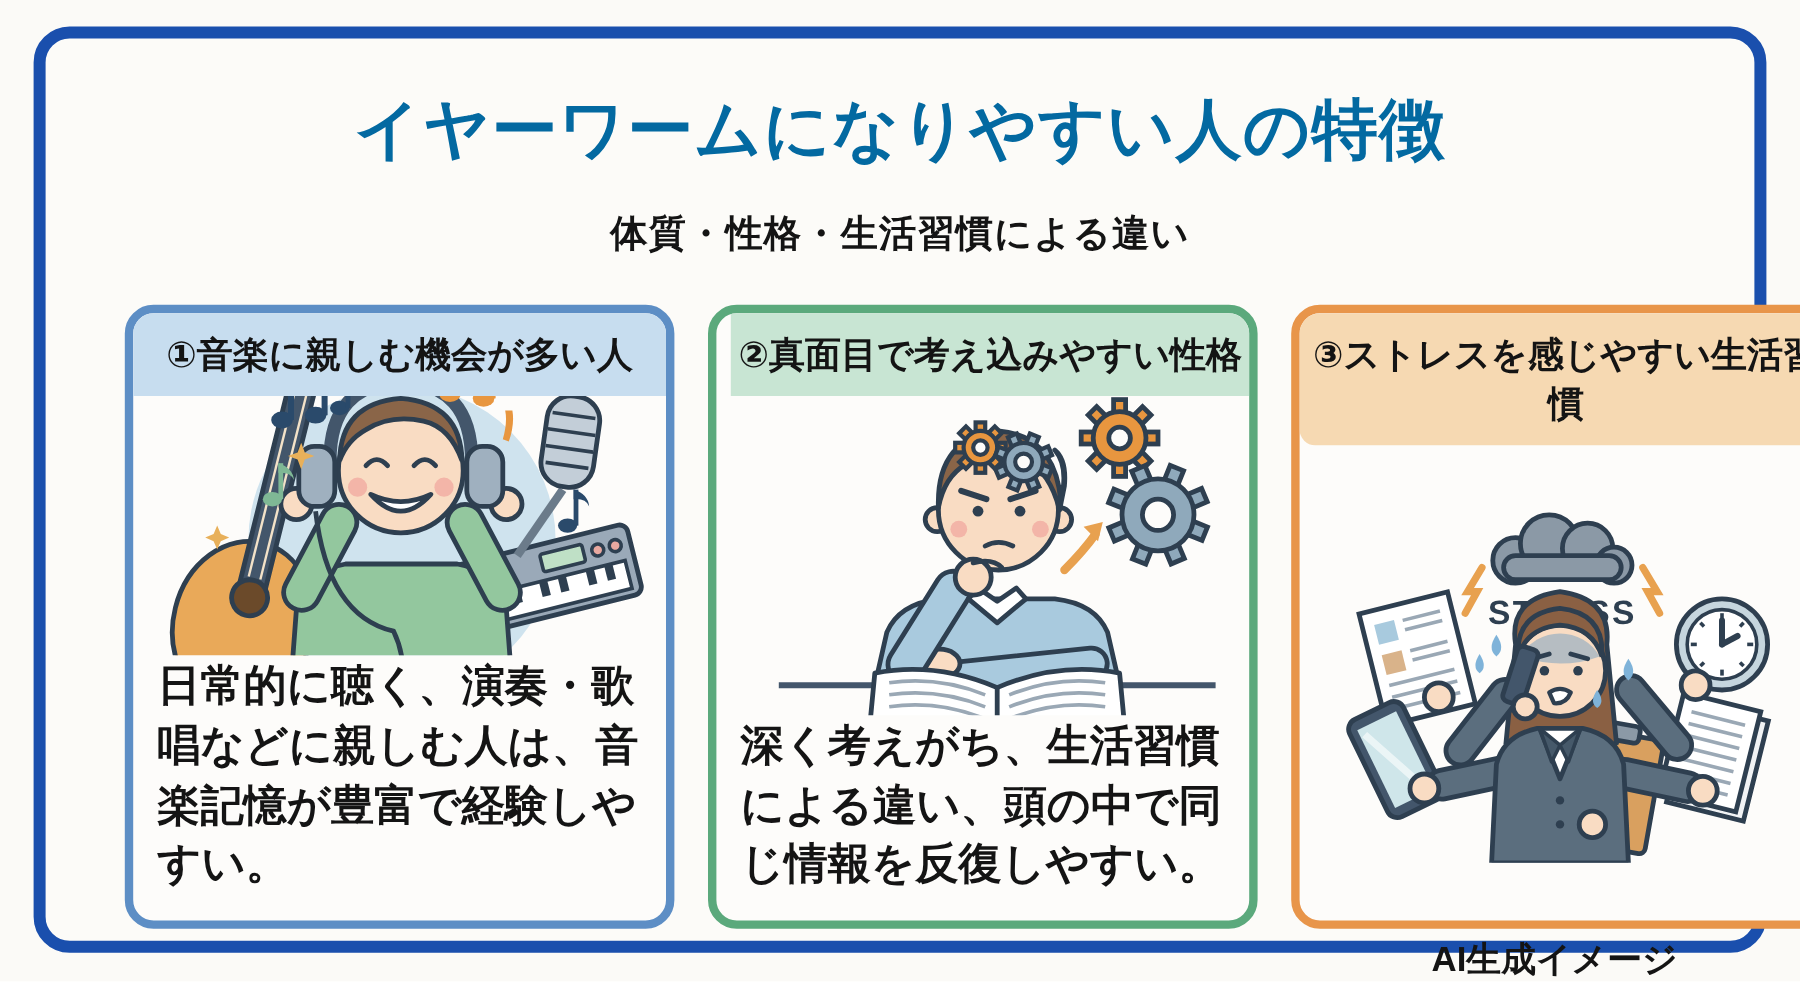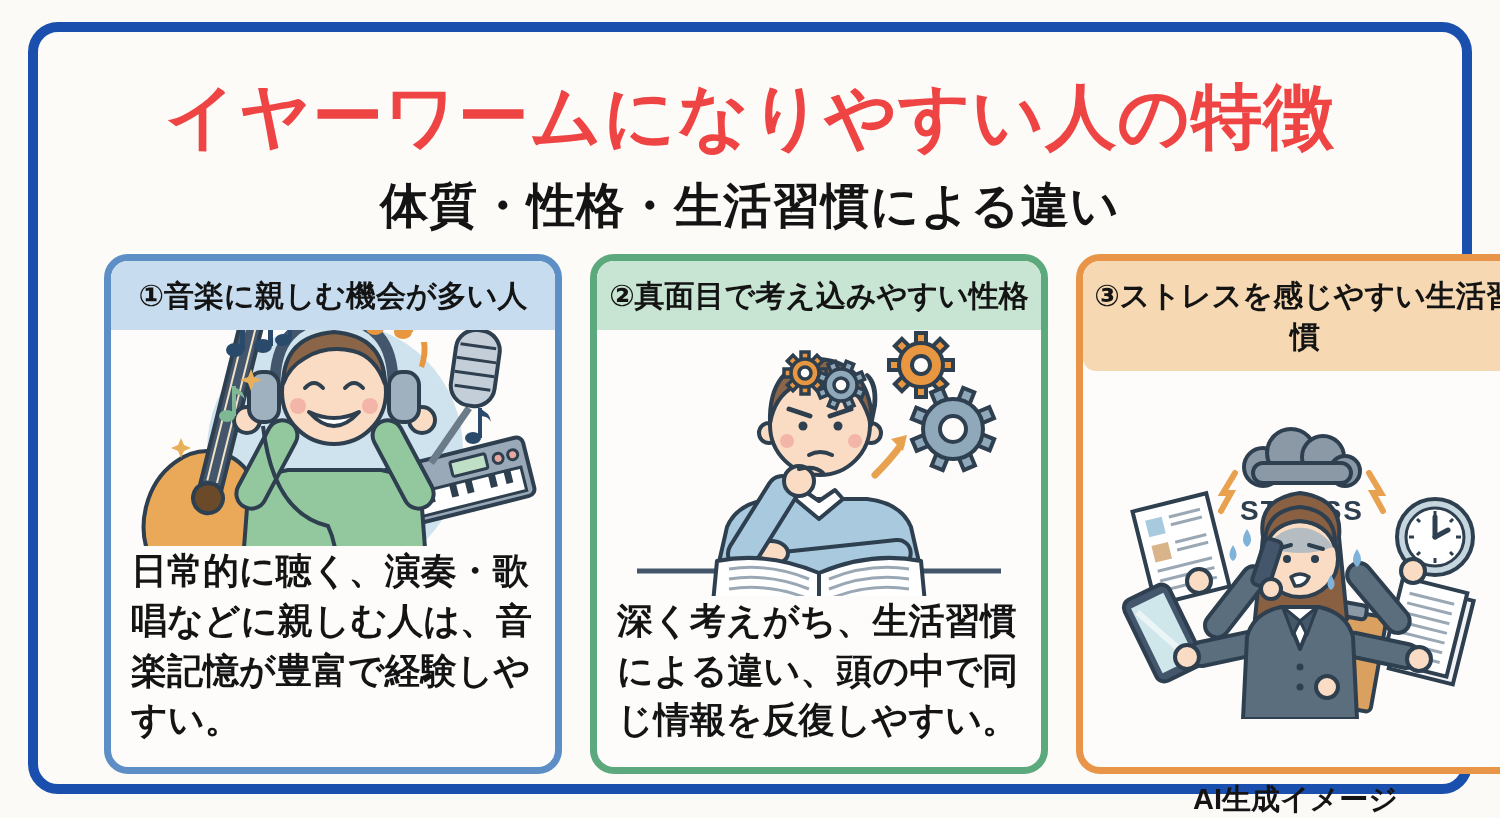--- a/index.html
+++ b/index.html
@@ -7,36 +7,36 @@
     position:relative;width:1500px;height:818px;overflow:hidden;
     background:#fbfaf7;
     font-family:"Liberation Sans","DejaVu Sans",sans-serif;
   }
   #frame{
     position:absolute;left:28px;top:22px;width:1424px;height:752px;
     border:10px solid #1a4fad;border-radius:30px;background:#fcfbf8;
   }
   .title{
     position:absolute;left:0;right:0;top:48px;text-align:center;
-    font-size:71px;font-weight:900;color:#ef4444;letter-spacing:1px;line-height:1.05;
+    font-size:55px;font-weight:900;color:#0369a1;letter-spacing:1px;line-height:1.05;
   }
   .subtitle{
     position:absolute;left:0;right:0;top:142px;text-align:center;
-    font-size:48px;font-weight:900;color:#141414;letter-spacing:1px;
+    font-size:31px;font-weight:900;color:#141414;letter-spacing:1px;
   }
   .cards{
     position:absolute;left:66px;top:222px;width:1430px;height:520px;
     display:flex;gap:28px;
   }
   .card{
     flex:1;border-radius:24px;background:#fdfcfa;overflow:hidden;
     display:flex;flex-direction:column;box-sizing:border-box;
   }
   .card.c1{border:7px solid #5d8ec5;}
-  .card.c2{border:7px solid #5ba97c;}
+  .card.c2{border:7px solid #5ba97c;align-items:flex-end;}
   .card.c3{border:7px solid #e8954a;}
   .card-header{
     flex:0 0 auto;padding:15px 6px 13px 6px;text-align:center;
     font-size:30px;font-weight:900;color:#141414;letter-spacing:0;
   }
   .c1 .card-header{background:#c7ddef;}
   .c2 .card-header{background:#c8e5d3;}
   .c3 .card-header{background:#f6d9b2;border-radius:13px;}
   .card-illustration{flex:1 1 auto;display:flex;align-items:center;justify-content:center;overflow:hidden;}
   .card-illustration svg{display:block;}

